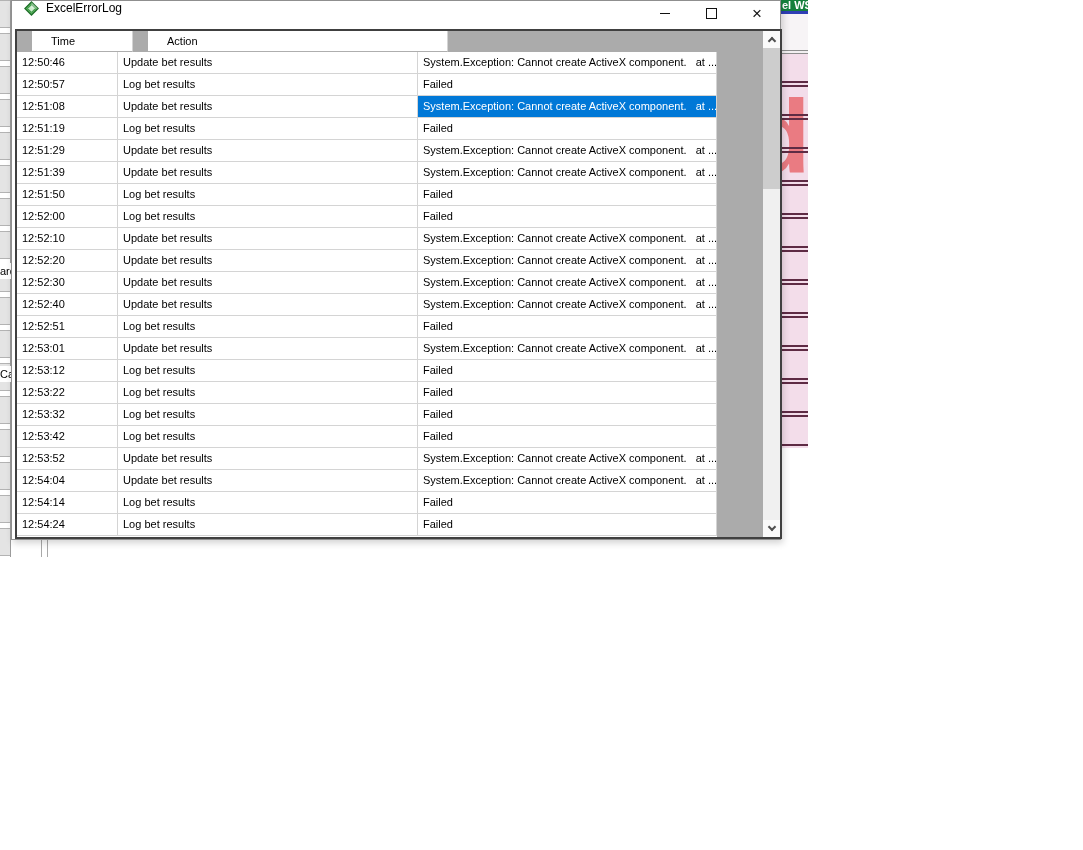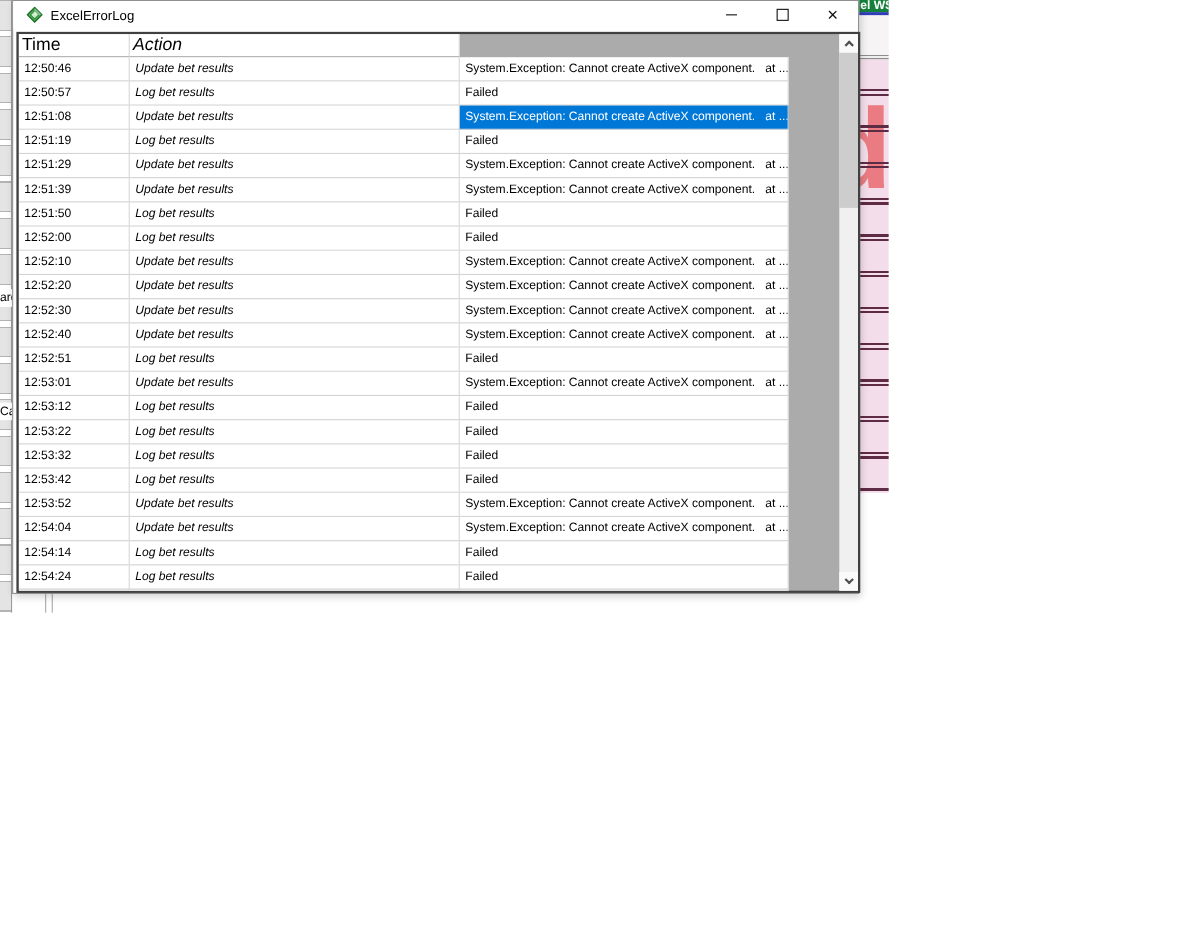--- a/index.html
+++ b/index.html
@@ -53,52 +53,52 @@
     position:absolute;left:41px;top:539px;width:7px;height:18px;box-sizing:border-box;
     border-left:1px solid #a9a9a9;border-right:1px solid #a9a9a9;background:#fff;
   }
 
   
   .dialog{
     position:absolute;left:11px;top:0;width:770px;height:540px;box-sizing:border-box;
     background:#ffffff;border:1px solid #8f8f8f;
     box-shadow:2px 3px 7px rgba(0,0,0,0.18);
   }
-  .titlebar{position:absolute;left:0;top:0;right:0;height:25px;background:#fff;display:flex;align-items:center;}
+  .titlebar{position:absolute;left:0;top:0;right:0;height:25px;background:#fff;display:flex;align-items:flex-start;}
   .title-icon{margin-left:12px;width:15px;height:15px;flex:0 0 auto;}
   .title-text{margin-left:7px;font-size:12px;color:#000;white-space:nowrap;}
   .win-controls{margin-left:auto;display:flex;height:100%;}
   .ctrl-btn{width:46px;height:100%;display:flex;align-items:center;justify-content:center;}
   .glyph-min{width:10px;height:1px;background:#111;}
   .glyph-max{width:9px;height:9px;border:1px solid #111;}
   .glyph-close{font-size:17px;line-height:10px;color:#111;}
 
   
   .grid{
     position:absolute;left:3px;top:28px;width:767px;height:510px;box-sizing:border-box;
     border:2px solid #404040;background:#ababab;display:flex;
   }
   .grid-main{width:746px;overflow:hidden;}
   .grid-header{display:flex;height:21px;}
   .hcell{
     background:#fff;box-sizing:border-box;height:21px;
     border-right:1px solid #d4d4d4;border-bottom:1px solid #aeaeae;
-    font-size:16px;line-height:20px;color:#000;
-    padding-left:3px;white-space:pre;overflow:hidden;
+    font-size:11px;line-height:20px;color:#000;
+    padding-left:19px;white-space:pre;overflow:hidden;margin-left:15px;
   }
   .grid-rows{}
   .row{display:flex;height:22px;}
   .cell{
     background:#fff;box-sizing:border-box;height:22px;
     border-right:1px solid #d4d4d4;border-bottom:1px solid #d4d4d4;
     font-size:11px;line-height:20px;color:#000;
     padding-left:5px;white-space:pre;overflow:hidden;
   }
   .col-time{width:101px;}
-  .col-action{width:300px;font-style:italic;}
+  .col-action{width:300px;}
   .col-error{width:299px;}
   .cell.selected{color:#fff;}
   .rows-tail{width:700px;height:4px;background:#fff;}
 
   
   .scrollbar{width:17px;position:relative;background:#f0f0f0;}
   .sb-btn{position:absolute;left:0;width:17px;height:17px;background:#fafafa;display:flex;align-items:center;justify-content:center;}
   .sb-up{top:0;}
   .sb-down{bottom:0;}
   .chev{width:6px;height:6px;box-sizing:border-box;}

